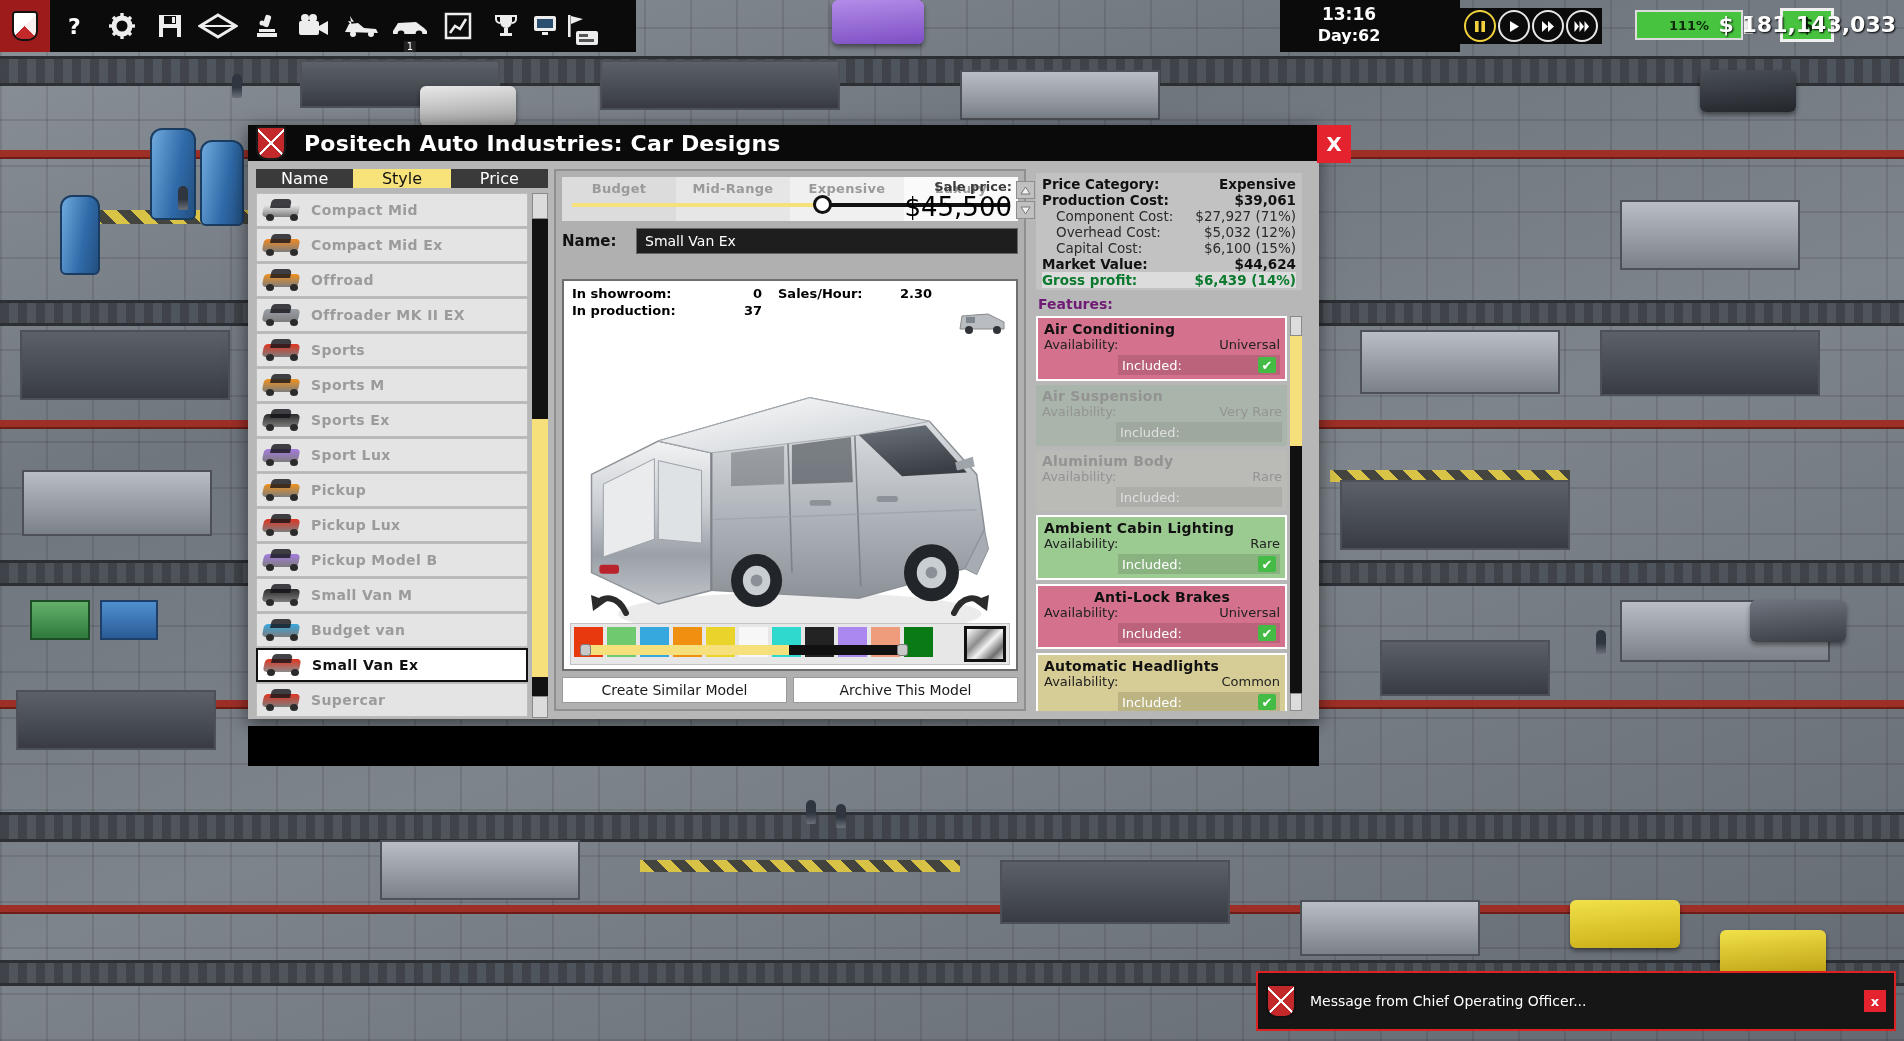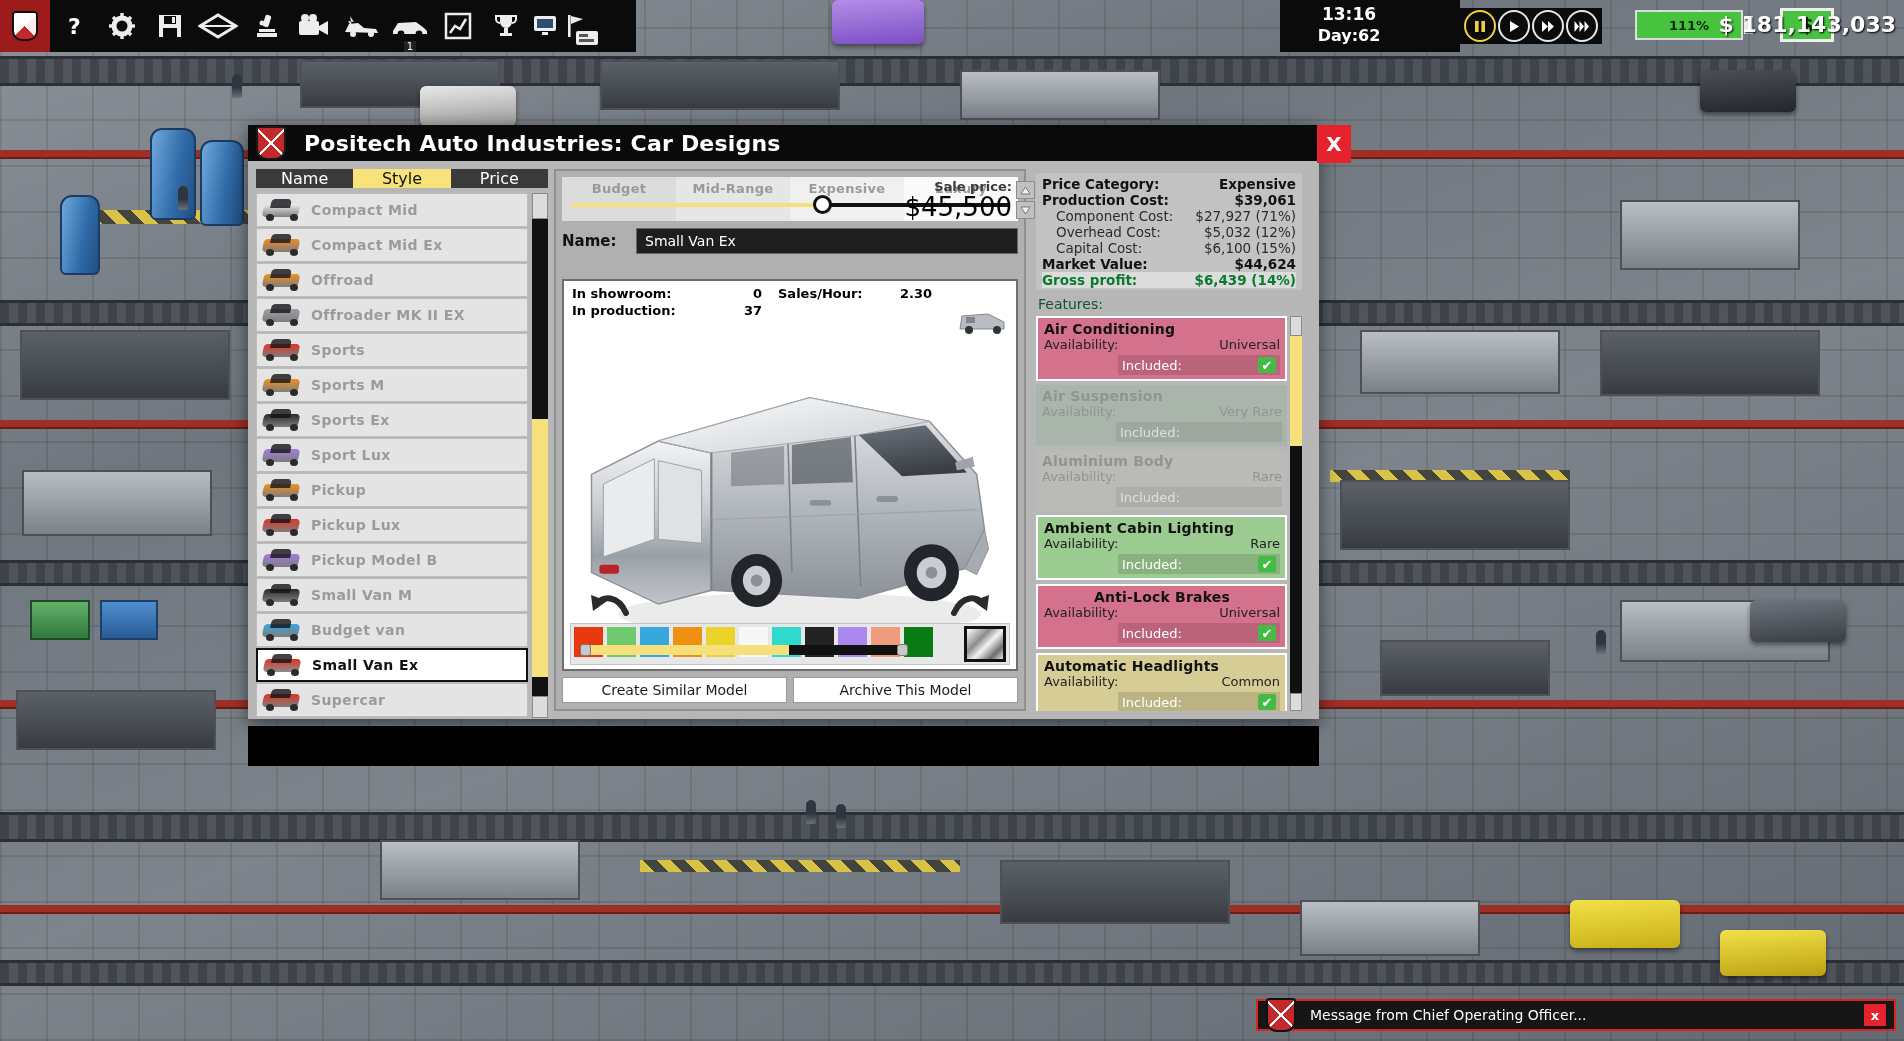--- a/index.html
+++ b/index.html
@@ -156,40 +156,40 @@
   .dbtn { flex:1; background:#fff; border:1px solid #9a9a9a; display:flex; align-items:center;
     justify-content:center; font-size:14px; color:#1a1a1a; }
 
   
   #right { width:272px; background:#b7b7b7; display:flex; flex-direction:column; padding:4px 2px 0 4px; }
   #statsbox { background:#c2c2c2; padding:3px 6px 2px 6px; }
   .srow { display:flex; justify-content:space-between; font-size:13.5px; line-height:16px; color:#111; }
   .srow.b { font-weight:bold; }
   .srow.sub { padding-left:14px; color:#2b2b2b; }
   .srow.profit { background:#dcdcdc; color:#0b7a2e; font-weight:bold; }
-  #featlabel { font-size:14px; font-weight:normal; color:#14532d; margin:6px 0 4px 2px; }
+  #featlabel { font-size:14px; font-weight:bold; color:#701a75; margin:6px 0 4px 2px; }
   #featwrap { flex:1; display:flex; gap:3px; overflow:hidden; }
   #featlist { flex:1; overflow:hidden; }
   .feat { margin-bottom:4px; padding:3px 5px 4px 6px; position:relative; }
   .feat.on { border:2px solid #fff; }
   .feat.off { opacity:.55; }
   .feat .fname { font-size:14px; font-weight:bold; color:#111; letter-spacing:.2px; }
   .feat .frow { display:flex; justify-content:space-between; font-size:13px; color:#222; }
   .feat .incl { margin-top:3px; margin-left:74px; background:rgba(0,0,0,.12);
     display:flex; align-items:center; justify-content:space-between; padding:2px 4px; font-size:13px; color:#fff; }
   .feat.off .fname, .feat.off .frow { color:#777; }
   .chk { width:18px; height:16px; background:#44bb44; color:#fff; font-size:13px;
     display:flex; align-items:center; justify-content:center; border-radius:2px; }
   #featscroll { width:12px; background:#111; position:relative; }
   #featscroll .fthumb { position:absolute; left:0; width:12px; background:#dcdcdc; border:1px solid #8a8a8a; }
   #featscroll .fyel { position:absolute; left:0; width:12px; background:#f5e07c; }
 
   
   #blackbar { position:absolute; left:248px; top:726px; width:1071px; height:40px; background:#000; z-index:29; }
-  #notify { position:absolute; right:8px; bottom:10px; width:640px; height:32px; background:#161616;
+  #notify { position:absolute; right:8px; bottom:10px; width:640px; height:60px; background:#161616;
     border:2px solid #d22; z-index:40; display:flex; align-items:center; }
   #notify-icon { width:30px; height:34px; margin-left:8px; position:relative;
     background:#c3282a; border:2px solid #111; border-radius:3px 3px 11px 11px; overflow:hidden; }
   #notify-icon:after{content:"";position:absolute;inset:0;
     background:linear-gradient(45deg,transparent 0 48%,#fff 48% 52%,transparent 52%),
                linear-gradient(-45deg,transparent 0 48%,#fff 48% 52%,transparent 52%);}
   #notify-text { color:#fff; font-size:14px; margin-left:14px; flex:1; }
   #notify-close { width:22px; height:22px; background:#e4232e; color:#fff; font-weight:bold; font-size:13px;
     display:flex; align-items:center; justify-content:center; margin-right:8px; }
 </style>

